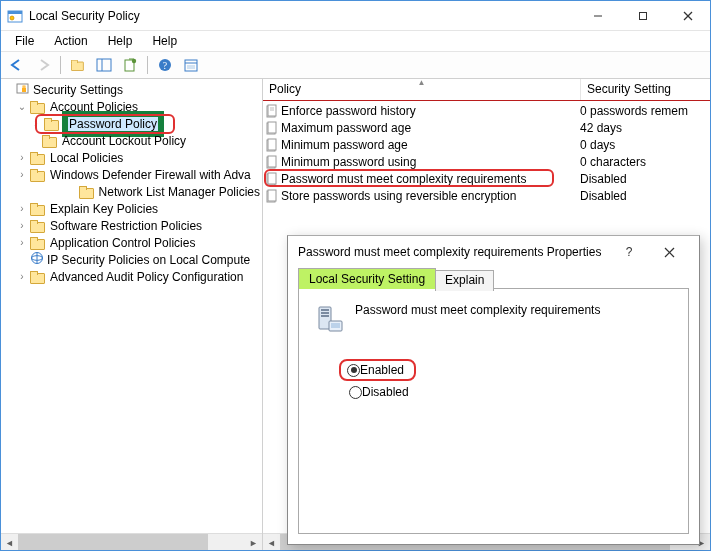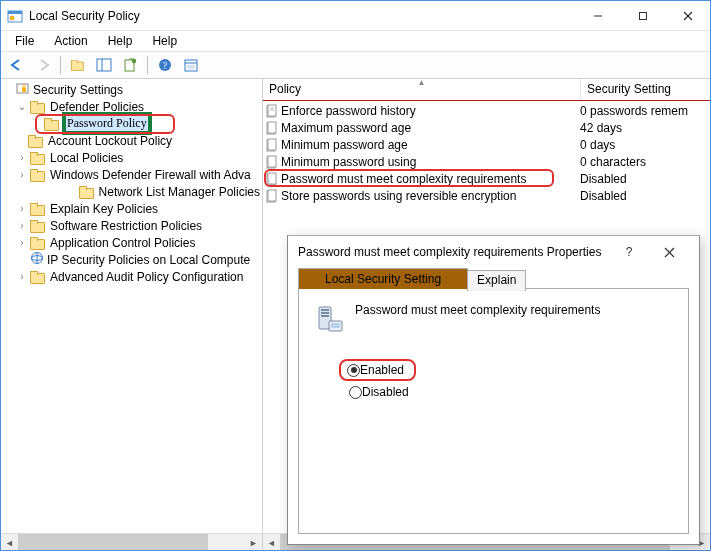--- a/index.html
+++ b/index.html
@@ -102,21 +102,21 @@
     left:1px; top:1px; width:6px; height:3px;
     background:#ffe69c;
     border:1px solid #d4a73a;
     border-bottom:none;
     border-radius: 1px 1px 0 0;
   }
   .folder.lock::after {
     
   }
   .tree-label { padding: 0 2px; }
-  .tree-item.selected .tree-label { background:#cde8ff; border:4px solid #15803d; padding:0 1px;font-family:Liberation Serif, serif;}
+  .tree-item.selected .tree-label { background:#cde8ff; border:6px solid #15803d; padding:0 1px;}
   .highlight-red {
     border: 2px solid #e03030;
     border-radius: 6px;
     position: absolute;
     pointer-events: none;
   }
   .policy-pane {
     flex: 1;
     display:flex;
     flex-direction: column;
@@ -177,24 +177,24 @@
   .dialog-body {
     flex:1; padding: 0 10px 10px 10px;
     display:flex; flex-direction:column;
   }
   .tabs {
     display:flex;
     position:relative;
     z-index: 2;
   }
   .tab {
-    padding: 3px 26px;
+    padding: 3px 10px;
     border:1px solid #aaa;
     border-bottom:none;
-    background:#a16207;
+    background:#bef264;
     font-size:12px;
     margin-right:-1px;
     position:relative;
   }
   .tab.inactive { background:#f4f4f4; top:2px; padding:2px 9px;}
   .tab-panel {
     flex:1;
     border:1px solid #aaa;
     padding: 14px;
     z-index:1;
@@ -319,30 +319,30 @@
               <rect x="2" y="3" width="11" height="9" fill="#fff" stroke="#8a8a8a"></rect>
               <rect x="7" y="7" width="4" height="4" fill="#ffb020"></rect>
               <rect x="8" y="5" width="2" height="2" fill="none" stroke="#ffb020"></rect>
             </svg></span>
         <span class="tree-label">Security Settings</span>
       </div>
 
       <div class="tree-item" style="padding-left:14px;">
         <span class="tw">⌄</span>
         <span class="folder"></span>
-        <span class="tree-label">Defender Policies</span>
+        <span class="tree-label">Account Policies</span>
       </div>
 
       <div class="tree-item selected" style="padding-left:28px;">
         <span class="tw">›</span>
         <span class="folder lock"></span>
         <span class="tree-label">Password Policy</span>
       </div>
 
-      <div class="tree-item" style="padding-left:12px;">
+      <div class="tree-item" style="padding-left:26px;">
         <span class="tw"></span>
         <span class="folder lock"></span>
         <span class="tree-label">Account Lockout Policy</span>
       </div>
 
       <div class="tree-item" style="padding-left:14px;">
         <span class="tw">›</span>
         <span class="folder"></span>
         <span class="tree-label">Local Policies</span>
       </div>

